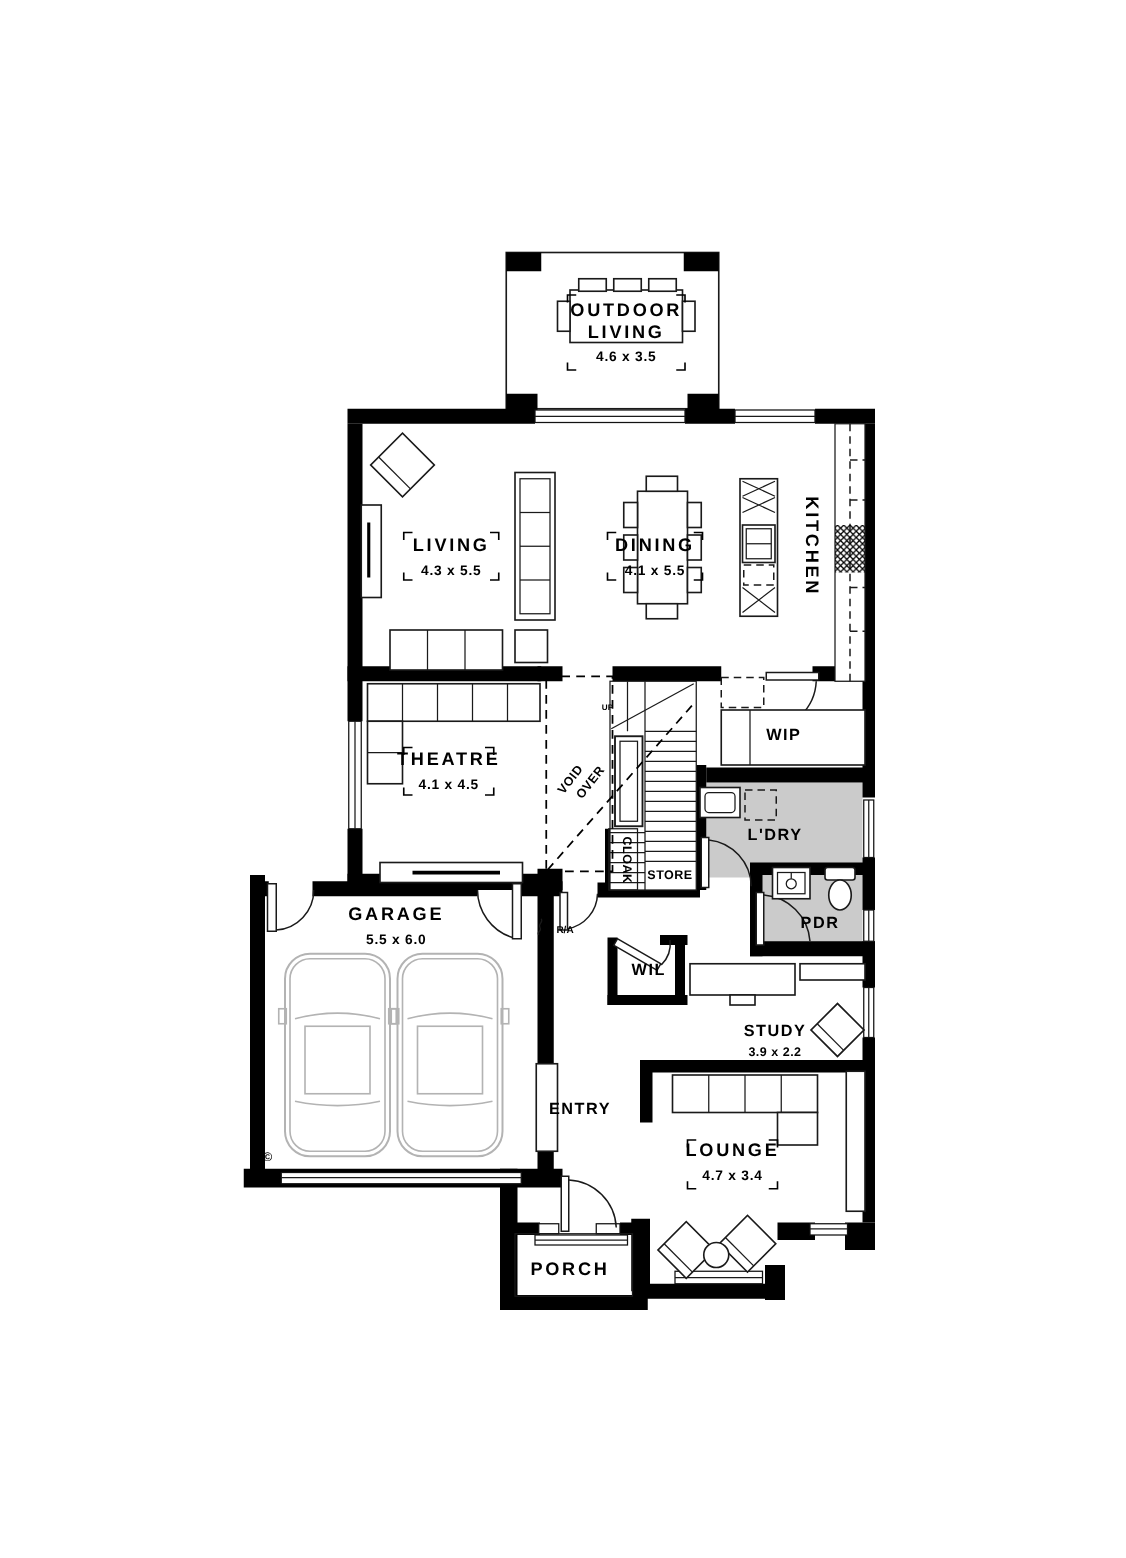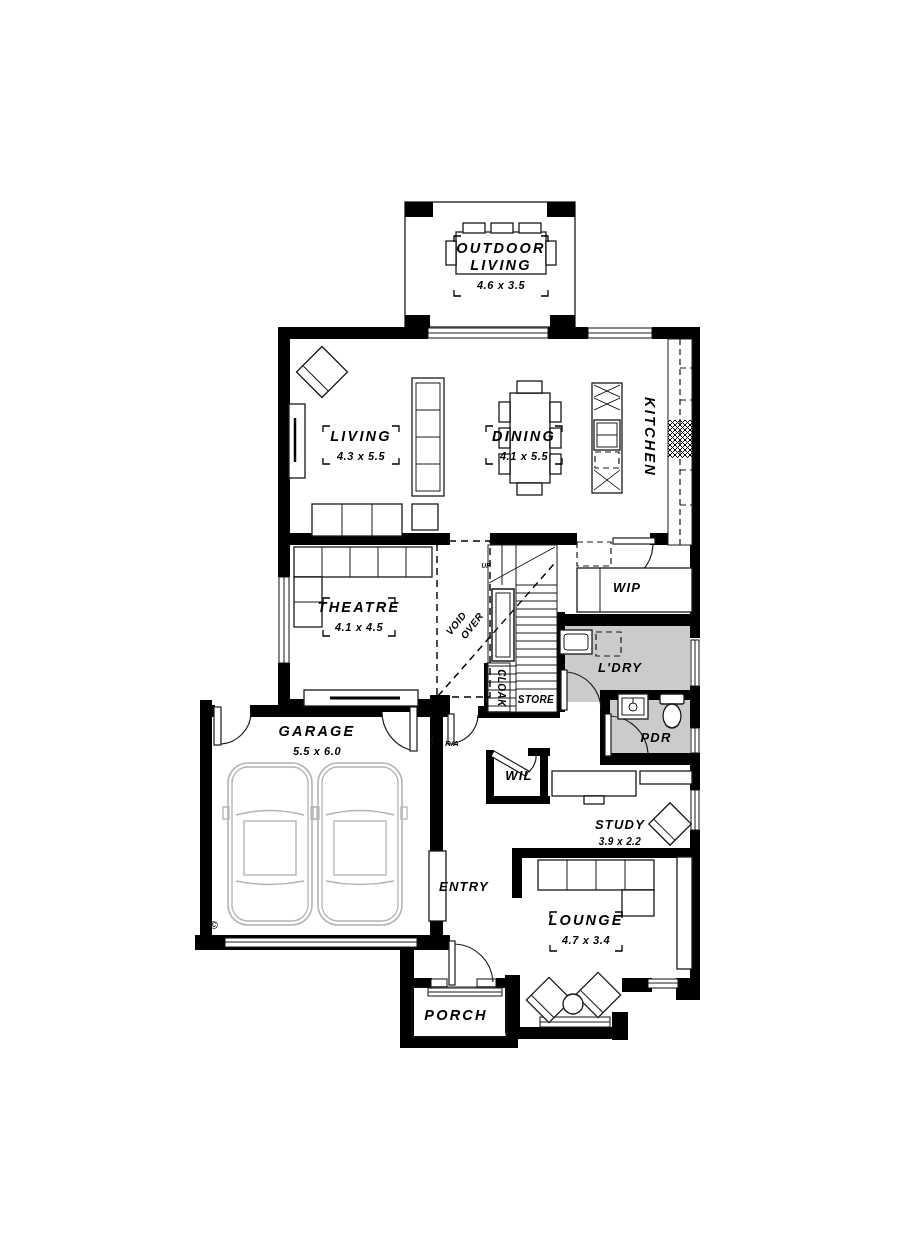--- a/index.html
+++ b/index.html
@@ -1,16 +1,16 @@
 <!DOCTYPE html>
 <html><head>
 <meta charset="utf-8">
 <style>
   html,body{margin:0;padding:0;background:#fff;}
-  .page{width:901px;height:1246px;background:#fff;position:relative;font-style:italic;}
+  .page{width:901px;height:1246px;background:#fff;position:relative;}
   svg{display:block;}
   .wall{fill:#000;}
   .thin{fill:none;stroke:#1a1a1a;stroke-width:1.3;}
   .thin2{fill:none;stroke:#1a1a1a;stroke-width:1;}
   .furn{fill:#fff;stroke:#1a1a1a;stroke-width:1.3;}
   .gray{fill:#cbcbcb;}
   .win{fill:#fff;stroke:#111;stroke-width:1;}
   .dash{fill:none;stroke:#1a1a1a;stroke-width:1.2;stroke-dasharray:6 4;}
   .dashv{fill:none;stroke:#000;stroke-width:1.4;stroke-dasharray:7 5;}
   .door{fill:none;stroke:#1a1a1a;stroke-width:1.2;}

